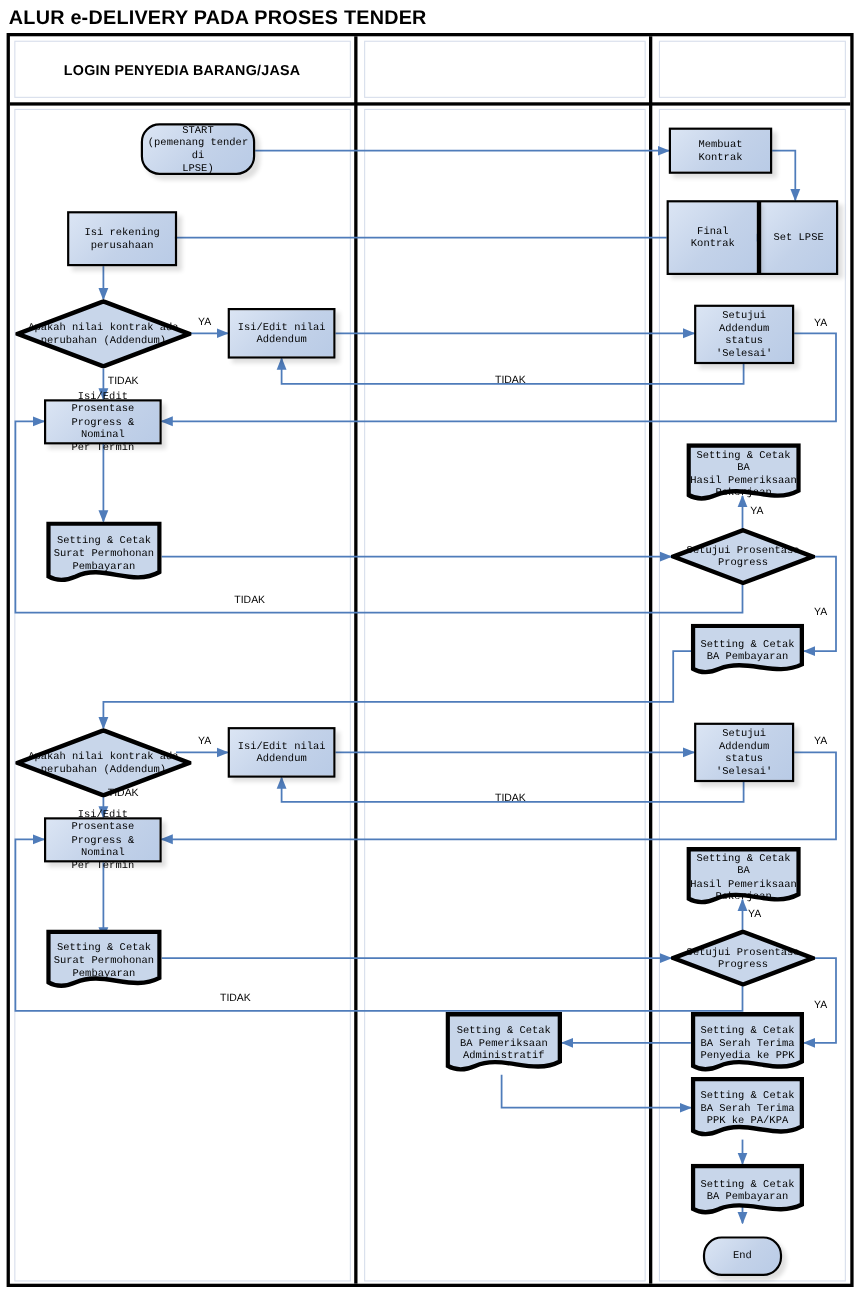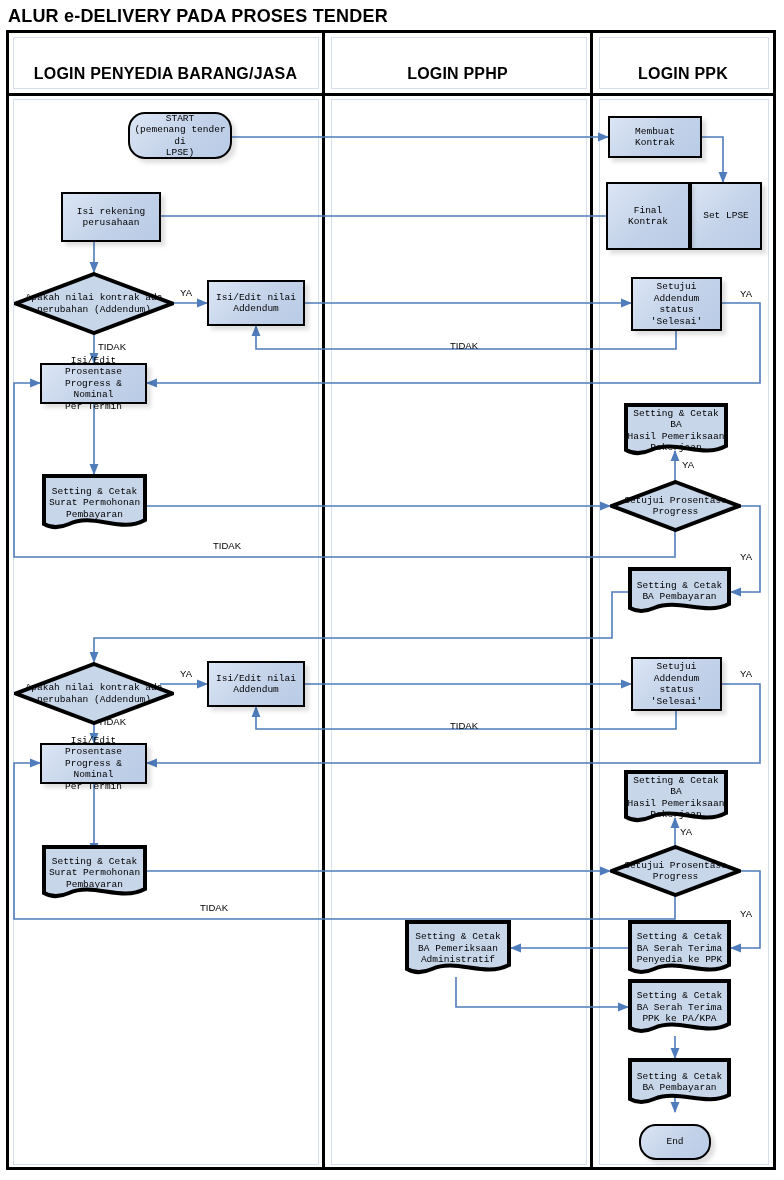--- a/index.html
+++ b/index.html
@@ -6,22 +6,22 @@
   body{width:784px;height:1180px;position:relative;
        font-family:"Liberation Sans",sans-serif;color:#000;}
 
   #title{position:absolute;left:8px;top:6px;font-size:18px;font-weight:bold;letter-spacing:.2px;}
 
   
   #frame{position:absolute;left:6px;top:30px;width:770px;height:1140px;
          border:3px solid #000;box-sizing:border-box;background:#fff;}
   .vdiv{position:absolute;top:0;width:3px;background:#000;height:100%;}
   #hdr-rule{position:absolute;left:0;top:60px;width:100%;height:3px;background:#000;}
-  .lane-head{position:absolute;top:11px;height:60px;display:flex;align-items:center;
-             justify-content:center;font-size:16px;font-weight:bold;letter-spacing:.2px;}
+  .lane-head{position:absolute;top:0;height:60px;display:flex;align-items:center;
+             justify-content:center;font-size:13px;font-weight:bold;letter-spacing:.2px;}
   .lane-inner{position:absolute;background:#fff;border:1px solid #d7deec;box-sizing:border-box;}
 
   
   .node{position:absolute;box-sizing:border-box;display:flex;align-items:center;
         justify-content:center;text-align:center;font-size:9.5px;line-height:11.5px;
         color:#000;z-index:5;font-family:Liberation Mono, monospace;}
   .node span{display:block;padding:0 3px;}
 
   .proc{border:2.5px solid #000;
         background:linear-gradient(135deg,#dbe5f4 0%,#c3d2e9 55%,#b9cbe6 100%);
@@ -60,26 +60,20 @@
   <div class="lane-inner" style="left:4px;top:66px;width:306px;height:1066px;"></div>
   <div class="lane-inner" style="left:322px;top:66px;width:256px;height:1066px;"></div>
   <div class="lane-inner" style="left:590px;top:66px;width:170px;height:1066px;"></div>
 
   <div id="hdr-rule"></div>
   <div class="vdiv" style="left:313px;"></div>
   <div class="vdiv" style="left:581px;"></div>
 
   <div class="lane-head" style="left:0;width:313px;">
     <span>LOGIN PENYEDIA BARANG/JASA</span>
-  </div>
-  <div class="lane-head" style="left:316px;width:265px;">
-    <span>LOGIN PPHP</span>
-  </div>
-  <div class="lane-head" style="left:584px;width:180px;">
-    <span>LOGIN PPK</span>
   </div>
 </div>
 
 <svg id="wires">
   <defs>
     <marker id="ah" viewBox="0 0 10 10" refX="9" refY="5" markerWidth="7" markerHeight="7" orient="auto-start-reverse">
       <path d="M0,1 L10,5 L0,9 z" fill="#4f7cba"></path>
     </marker>
   </defs>
   <g fill="none" stroke="#4f7cba" stroke-width="1.6" marker-end="url(#ah)">

